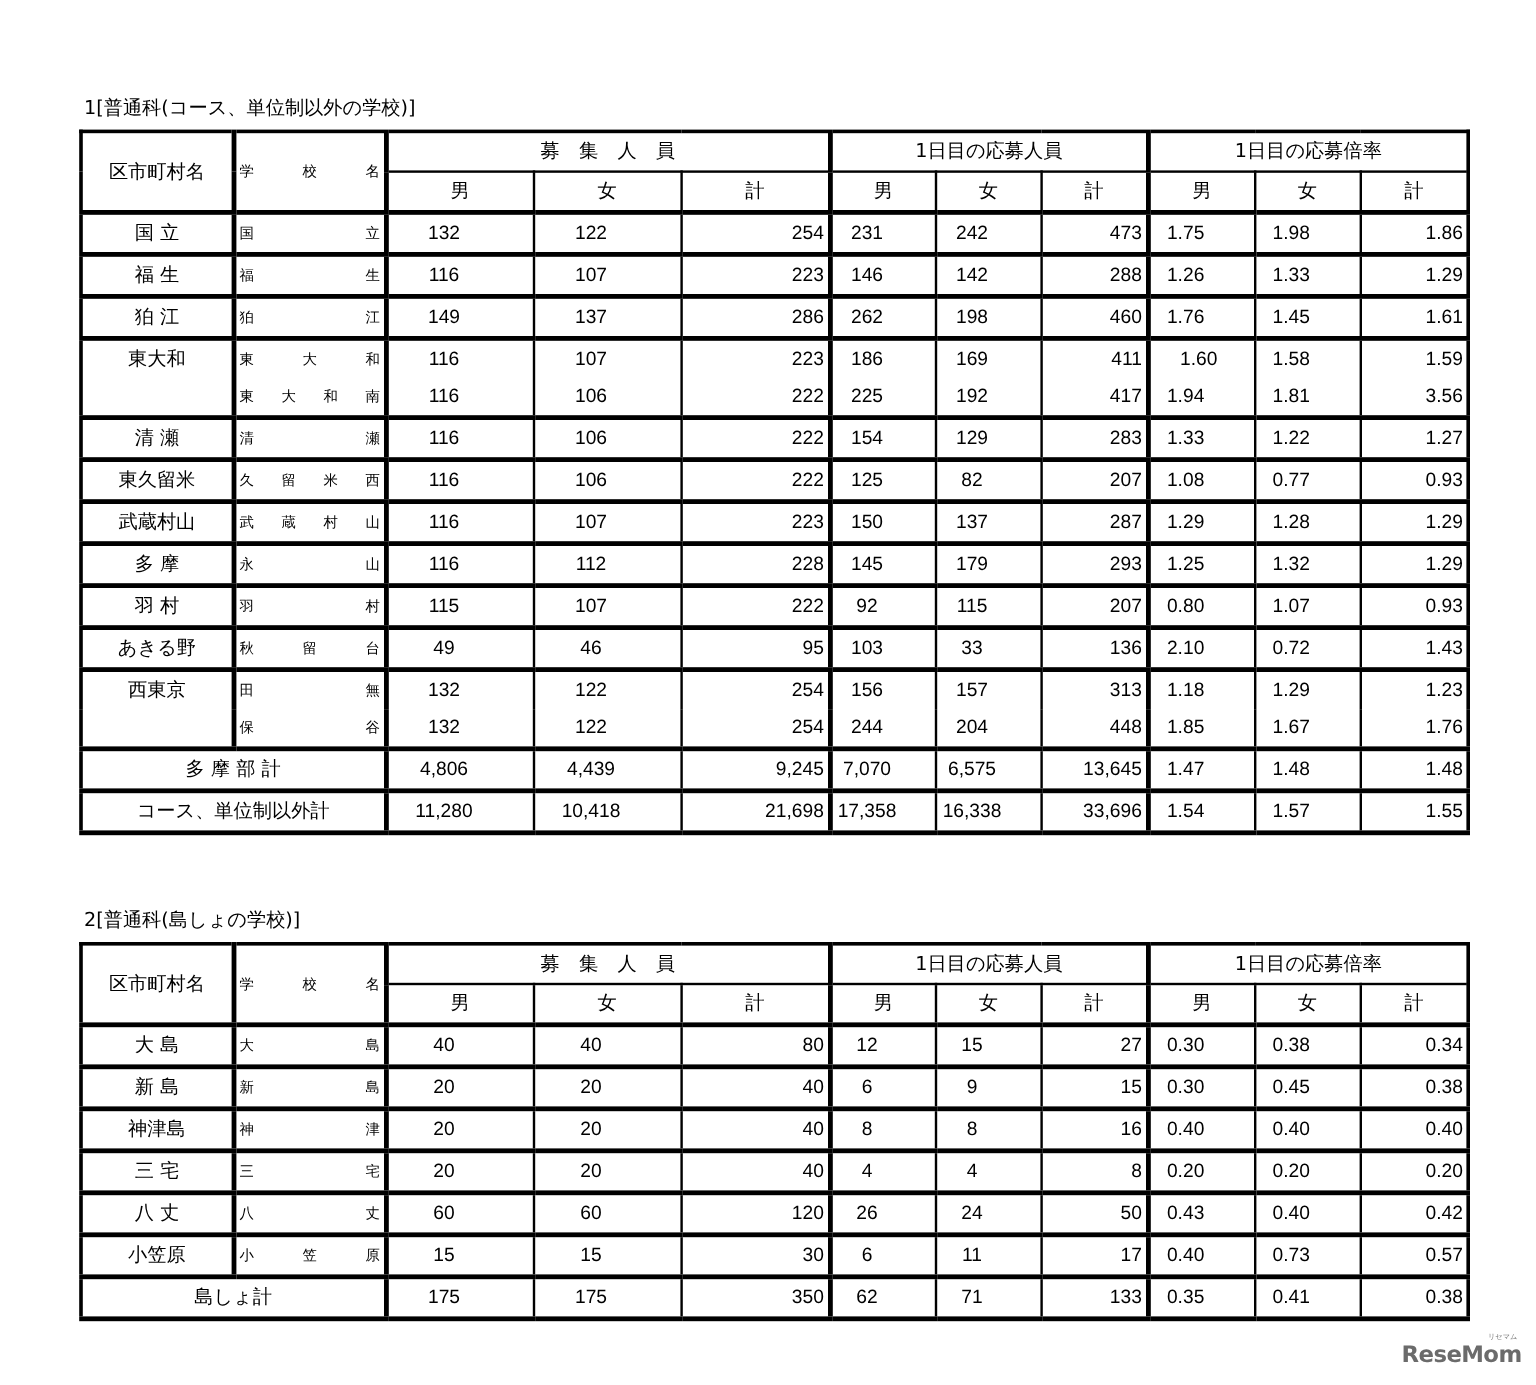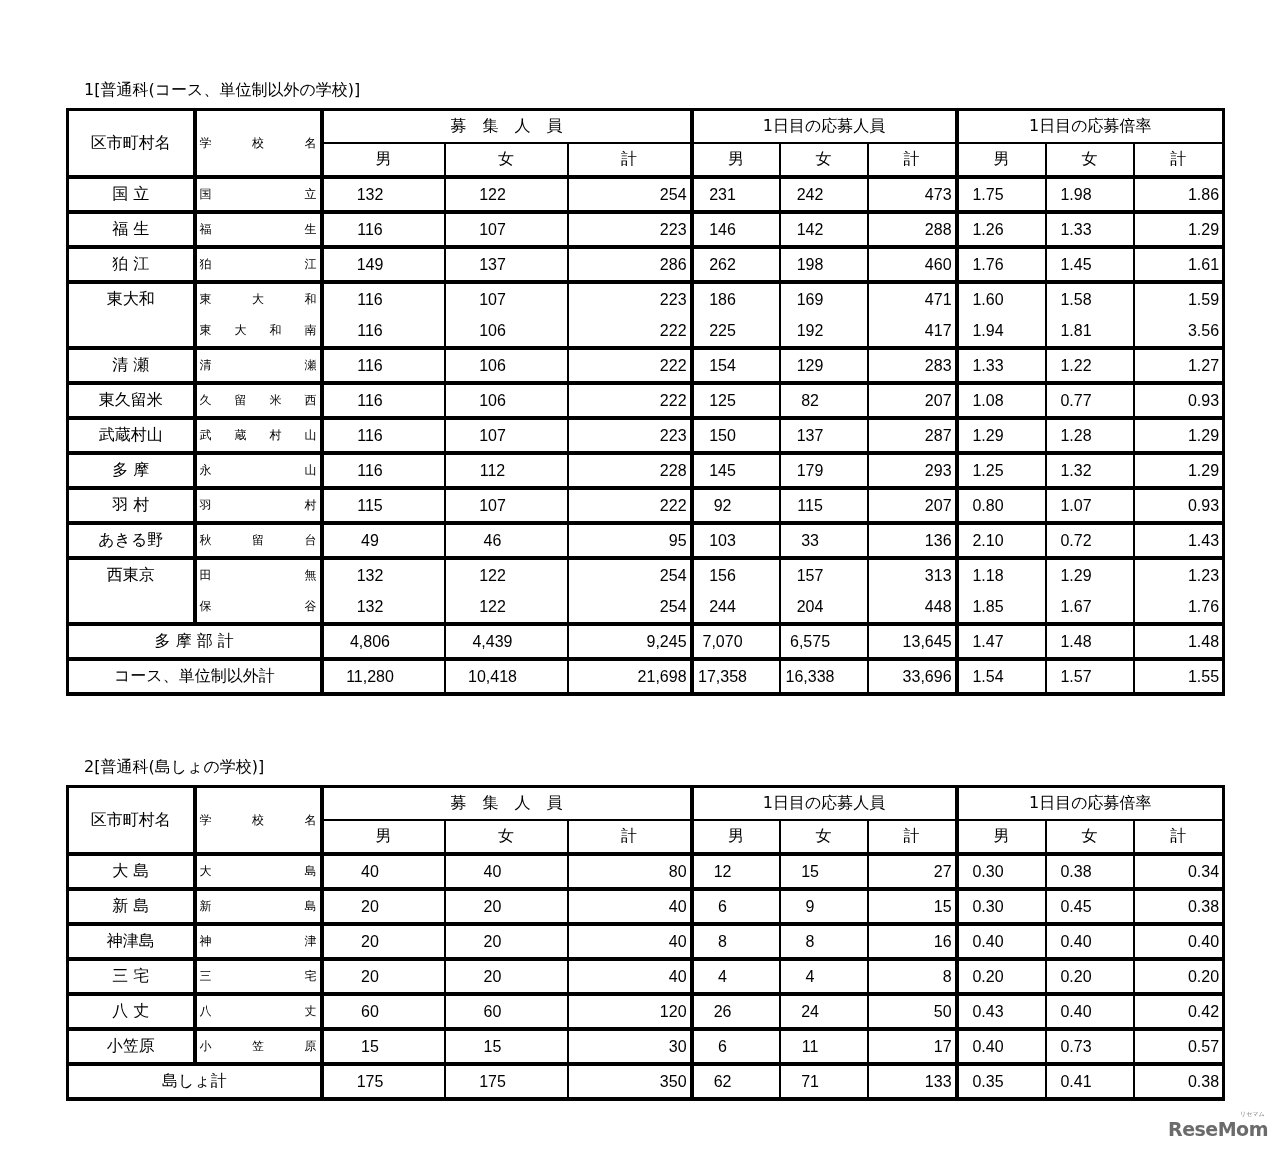--- a/index.html
+++ b/index.html
@@ -1,18 +1,18 @@
 <!DOCTYPE html>
 <html><head>
 <meta charset="utf-8">
 <style>
   html, body { margin:0; padding:0; background:#ffffff; }
   body { width:1280px; height:1154px; position:relative; overflow:hidden;
          font-family:"DejaVu Sans", "Liberation Sans", sans-serif; color:#000; }
-  .section-title { position:absolute; left:84px; font-size:16px; line-height:20px; white-space:nowrap; }
+  .section-title { position:absolute; left:70px; font-size:16px; line-height:20px; white-space:nowrap; }
   table.data { position:absolute; left:66px; width:1156px; border-collapse:collapse; table-layout:fixed;
                font-size:16px; }
   table.data td, table.data th { border:2px solid #000; padding:0 3px; height:31px; font-weight:normal;
                white-space:nowrap; overflow:hidden; }
   table.data th { text-align:center; letter-spacing:0; }
   table.data { border:3px solid #000; }
   .thick-l { border-left:4px solid #000 !important; }
   .thick-b { border-bottom:4px solid #000 !important; }
   .muni { text-align:center; vertical-align:top; padding-top:5px !important; }
   .muni.mid { vertical-align:middle; padding-top:0 !important; }
@@ -104,22 +104,22 @@
         <td class="num thick-b">1.61</td>
       </tr>
       <tr>
         <td class="muni thick-b" rowspan="2">東大和</td>
         <td class="school thick-l" style="border-bottom: none;">東大和</td>
         <td class="num thick-l c" style="border-bottom: none;">116</td>
         <td class="num c" style="border-bottom: none;">107</td>
         <td class="num" style="border-bottom: none;">223</td>
         <td class="num thick-l c" style="border-bottom: none;">186</td>
         <td class="num c" style="border-bottom: none;">169</td>
-        <td class="num" style="border-bottom: none;">471</td>
-        <td class="num thick-l c" style="border-bottom: none;">1.60</td>
+        <td class="num" style="border-bottom: none;">411</td>
+        <td class="num thick-l c" style="border-bottom: none; text-align: right;">1.60</td>
         <td class="num c" style="border-bottom: none;">1.58</td>
         <td class="num" style="border-bottom: none;">1.59</td>
       </tr>
       <tr>
         <td class="school thick-l thick-b" style="border-top: none;">東大和南</td>
         <td class="num thick-l c thick-b" style="border-top: none;">116</td>
         <td class="num c thick-b" style="border-top: none;">106</td>
         <td class="num thick-b" style="border-top: none;">222</td>
         <td class="num thick-l c thick-b" style="border-top: none;">225</td>
         <td class="num c thick-b" style="border-top: none;">192</td>

